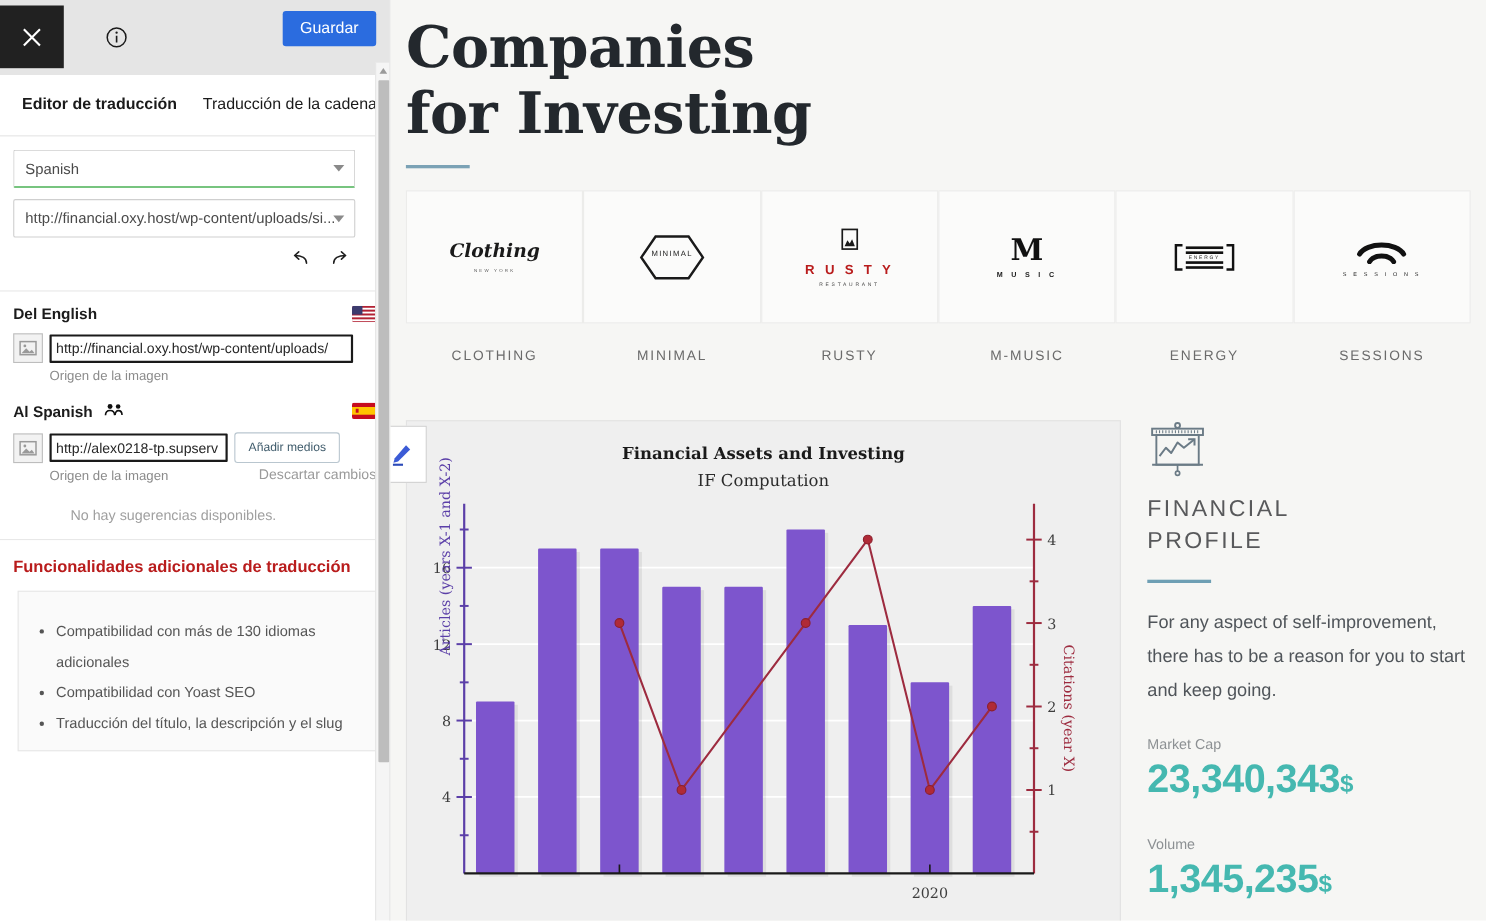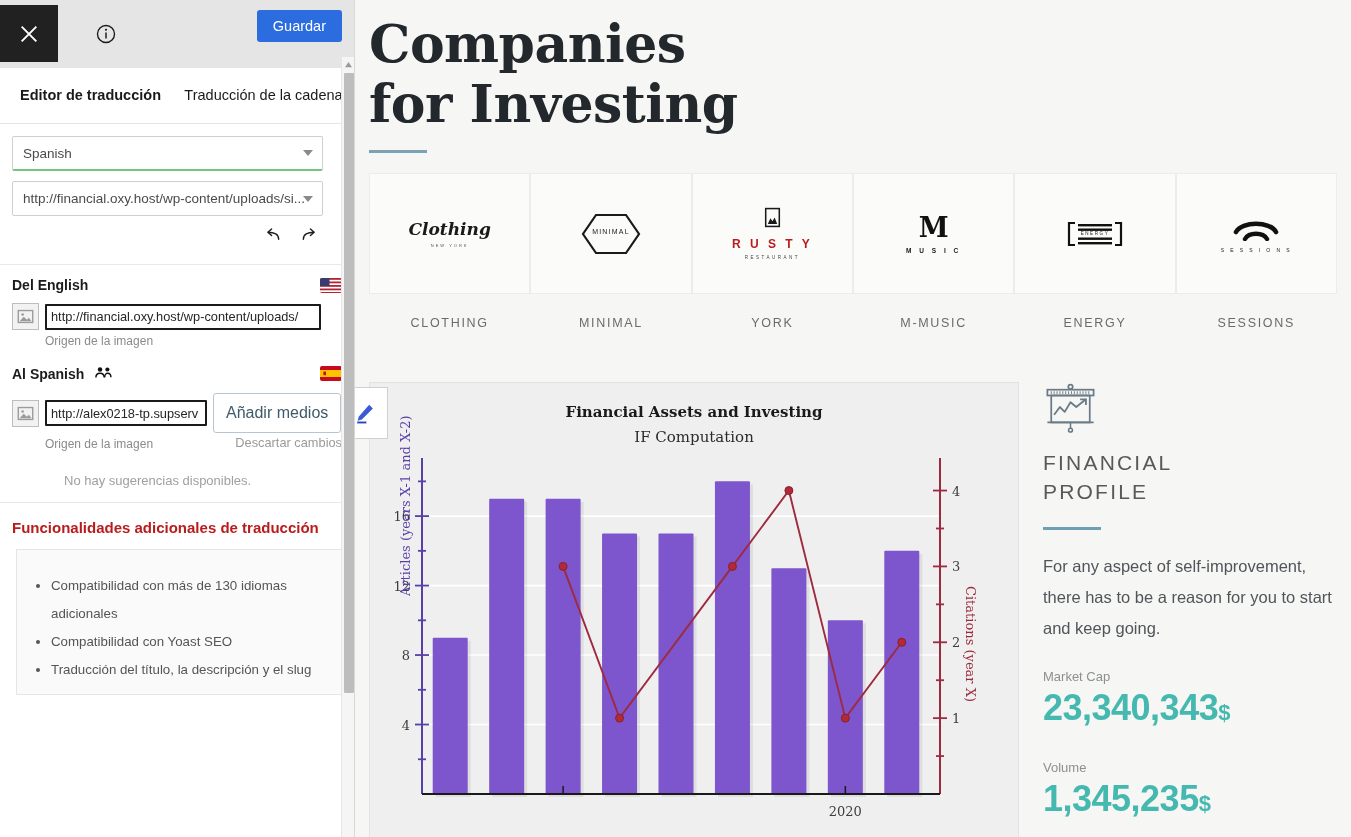--- a/index.html
+++ b/index.html
@@ -104,22 +104,22 @@
   .txt-in {
     height: 26px; border: 2px solid #1a1a1a; border-radius: 1px;
     background: #fff; font-size: 12.8px; color: #262626;
     padding: 0 4px;
     font-family: "Liberation Sans", sans-serif;
     outline: none;
   }
   .txt-in.w1 { width: 276px; }
   .txt-in.w2 { width: 162px; }
   .add-media {
-    height: 40px; border: 1px solid #b9c6cf; border-radius: 3px;
-    background: #fff; color: #3f5b6b; font-size: 16px;
+    height: 28px; border: 1px solid #b9c6cf; border-radius: 3px;
+    background: #fff; color: #3f5b6b; font-size: 11px;
     padding: 0 12px; cursor: pointer;
     font-family: "Liberation Sans", sans-serif;
   }
   .sub-lbl { font-size: 12px; color: #8b8b8b; margin: 4px 0 0 33px; }
   .discard { font-size: 12.8px; color: #9a9a9a; margin-left: auto; }
   .row-under { display: flex; align-items: center; }
   .no-sug { font-size: 13px; color: #a0a0a0; margin: 22px 0 0 52px; }
 
   .feat-title { font-size: 15px; font-weight: bold; color: #b91c1c; padding: 16px 12px 0 12px; }
   .feat-box {
@@ -414,21 +414,21 @@
         <div class="logo-box">
           <div style="text-align:center">
             <svg viewBox="0 0 20 24" width="17" height="21">
               <rect x="2" y="1.5" width="16" height="21" fill="none" stroke="#1a1a1a" stroke-width="1.8"></rect>
               <path d="M4.5 19.5 L7.5 13 L10 16.5 L12.5 12 L15.5 19.5 Z" fill="#1a1a1a"></path>
             </svg>
             <div style="font-size:12px;letter-spacing:3px;color:#b91c1c;margin-top:5px;font-weight:bold">R U S T Y</div>
             <div style="font-size:4.5px;letter-spacing:2.5px;color:#444;margin-top:4px">RESTAURANT</div>
           </div>
         </div>
-        <div class="logo-cap">YORK</div>
+        <div class="logo-cap">RUSTY</div>
       </div>
 
       <div class="logo-cell">
         <div class="logo-box">
           <div style="text-align:center">
             <div style="font-family:'DejaVu Serif',serif;font-weight:bold;font-size:27px;color:#111;line-height:27px">M</div>
             <div style="font-size:6.5px;letter-spacing:3px;color:#1a1a1a;margin-top:6px;font-weight:bold">M U S I C</div>
           </div>
         </div>
         <div class="logo-cap">M-MUSIC</div>

